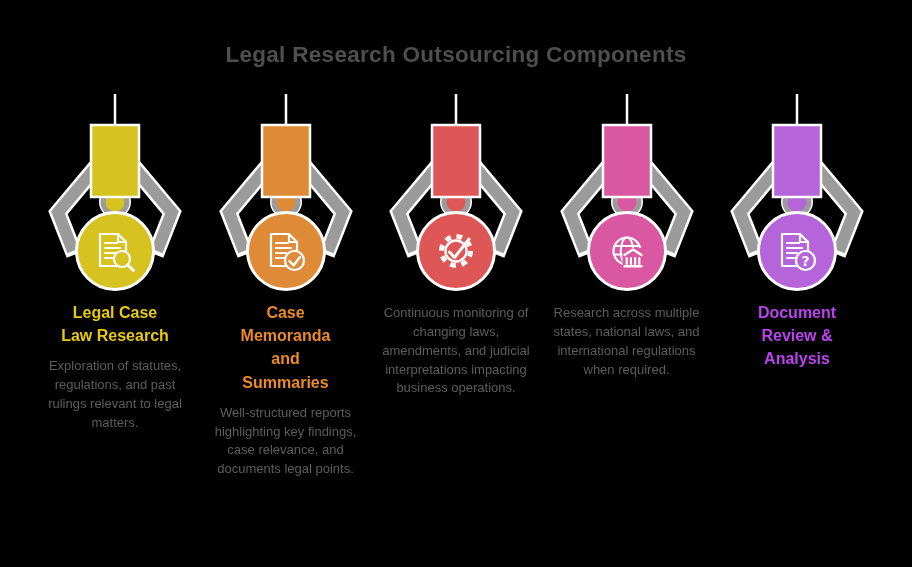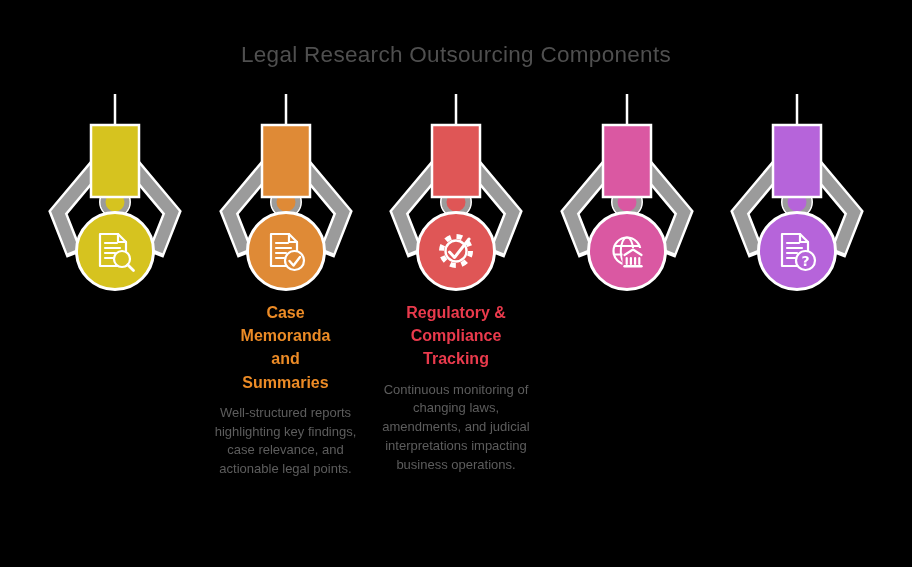--- a/index.html
+++ b/index.html
@@ -7,21 +7,21 @@
     width: 912px; height: 567px;
     background: #000000;
     font-family: "Liberation Sans", sans-serif;
     overflow: hidden;
   }
   .main-title {
     margin: 0;
     padding-top: 42px;
     text-align: center;
     font-size: 22.5px;
-    font-weight: normal;
+    font-weight: bold;
     letter-spacing: 0.3px;
     color: var(--page-title-color, #4f4f4f);
   }
   .columns {
     display: flex;
     justify-content: space-between;
     padding: 0 32px;
     margin-top: 26px;
   }
   .column {
@@ -85,20 +85,23 @@
         <path d="M -15,-17 H 3 L 11,-9 V 15 H -15 Z"></path>
         <path d="M 3,-17 V -9 H 11"></path>
         <line x1="-10" y1="-8" x2="2" y2="-8"></line>
         <line x1="-10" y1="-3" x2="5" y2="-3"></line>
         <line x1="-10" y1="2" x2="0" y2="2"></line>
         <line x1="-10" y1="7" x2="-2" y2="7"></line>
         <circle class="fill-accent" cx="7" cy="8" r="8"></circle>
         <line x1="12.7" y1="13.7" x2="18.5" y2="19.5" stroke-width="2.8"></line>
       </g>
     </svg>
+    <h2 class="col-title">Legal Case
+Law Research</h2>
+    <p class="col-desc">Exploration of statutes, regulations, and past rulings relevant to legal matters.</p>
   </div>
 
   <div class="column" style="--accent: #df8a36; --title-color: #ec8b26;">
     <svg class="claw" width="160" height="200" viewBox="0 0 160 200">
       <g>
         <polyline class="arm-outline" points="64.6,68.9 23,118.5 39.6,160.7"></polyline>
         <polyline class="arm" points="62,72 23,118.5 38,157"></polyline>
         <polyline class="arm-outline" points="95.4,68.9 137,118.5 120.4,160.7"></polyline>
         <polyline class="arm" points="98,72 137,118.5 122,157"></polyline>
       </g>
@@ -115,21 +118,21 @@
         <line x1="-10" y1="2" x2="0" y2="2"></line>
         <line x1="-10" y1="7" x2="-2" y2="7"></line>
         <circle class="fill-accent" cx="8.5" cy="9.5" r="9.5"></circle>
         <polyline points="3.5,10 7.5,14.5 14,6" stroke-width="2.4"></polyline>
       </g>
     </svg>
     <h2 class="col-title">Case
 Memoranda
 and
 Summaries</h2>
-    <p class="col-desc">Well-structured reports highlighting key findings, case relevance, and actionable legal points.</p>
+    <p class="col-desc">Well-structured reports highlighting key findings, case relevance, and documents legal points.</p>
   </div>
 
   <div class="column" style="--accent: #df5656; --title-color: #e93a4c;">
     <svg class="claw" width="160" height="200" viewBox="0 0 160 200">
       <g>
         <polyline class="arm-outline" points="64.6,68.9 23,118.5 39.6,160.7"></polyline>
         <polyline class="arm" points="62,72 23,118.5 38,157"></polyline>
         <polyline class="arm-outline" points="95.4,68.9 137,118.5 120.4,160.7"></polyline>
         <polyline class="arm" points="98,72 137,118.5 122,157"></polyline>
       </g>
@@ -137,23 +140,20 @@
       <circle class="pivot" cx="80" cy="108" r="12"></circle>
       <line class="cable" x1="80" y1="0" x2="80" y2="32"></line>
       <rect class="claw-body" x="56" y="31" width="48" height="72"></rect>
       <circle class="prize" cx="80" cy="157" r="38.5"></circle>
       <g class="icon" transform="translate(80,157)">
         <circle class="teeth" r="14.5"></circle>
         <circle r="10.5" stroke-width="2.4"></circle>
         <polyline points="-6.5,1 -1.5,6.5 13,-12" stroke-width="3"></polyline>
       </g>
     </svg>
-    <h2 class="col-title">Regulatory &amp;
-Compliance
-Tracking</h2>
     <p class="col-desc">Continuous monitoring of changing laws, amendments, and judicial interpretations impacting business operations.</p>
   </div>
 
   <div class="column" style="--accent: #da58a2; --title-color: #ea3d9e;">
     <svg class="claw" width="160" height="200" viewBox="0 0 160 200">
       <g>
         <polyline class="arm-outline" points="64.6,68.9 23,118.5 39.6,160.7"></polyline>
         <polyline class="arm" points="62,72 23,118.5 38,157"></polyline>
         <polyline class="arm-outline" points="95.4,68.9 137,118.5 120.4,160.7"></polyline>
         <polyline class="arm" points="98,72 137,118.5 122,157"></polyline>
@@ -172,20 +172,21 @@
           <rect class="bank-bg" x="-10.5" y="-9.5" width="21" height="20"></rect>
           <polyline points="-8.5,-2.5 0,-8 8.5,-2.5"></polyline>
           <line x1="-6.3" y1="0.5" x2="-6.3" y2="6.5"></line>
           <line x1="-2.1" y1="0.5" x2="-2.1" y2="6.5"></line>
           <line x1="2.1" y1="0.5" x2="2.1" y2="6.5"></line>
           <line x1="6.3" y1="0.5" x2="6.3" y2="6.5"></line>
           <line x1="-8.5" y1="8.8" x2="8.5" y2="8.8" stroke-width="2.4"></line>
         </g>
       </g>
     </svg>
+    <p class="col-desc">Research across multiple states, national laws, and international regulations when required.</p>
   </div>
 
   <div class="column" style="--accent: #b664da; --title-color: #bb42f0;">
     <svg class="claw" width="160" height="200" viewBox="0 0 160 200">
       <g>
         <polyline class="arm-outline" points="64.6,68.9 23,118.5 39.6,160.7"></polyline>
         <polyline class="arm" points="62,72 23,118.5 38,157"></polyline>
         <polyline class="arm-outline" points="95.4,68.9 137,118.5 120.4,160.7"></polyline>
         <polyline class="arm" points="98,72 137,118.5 122,157"></polyline>
       </g>
@@ -198,15 +199,18 @@
         <path d="M -15,-17 H 3 L 11,-9 V 15 H -15 Z"></path>
         <path d="M 3,-17 V -9 H 11"></path>
         <line x1="-10" y1="-8" x2="2" y2="-8"></line>
         <line x1="-10" y1="-3" x2="5" y2="-3"></line>
         <line x1="-10" y1="2" x2="0" y2="2"></line>
         <line x1="-10" y1="7" x2="-2" y2="7"></line>
         <circle class="fill-accent" cx="8.5" cy="9.5" r="9.5"></circle>
         <text class="qmark" x="8.5" y="14.5" text-anchor="middle">?</text>
       </g>
     </svg>
+    <h2 class="col-title">Document
+Review &amp;
+Analysis</h2>
   </div>
 
 </div>
 
 </body></html>

